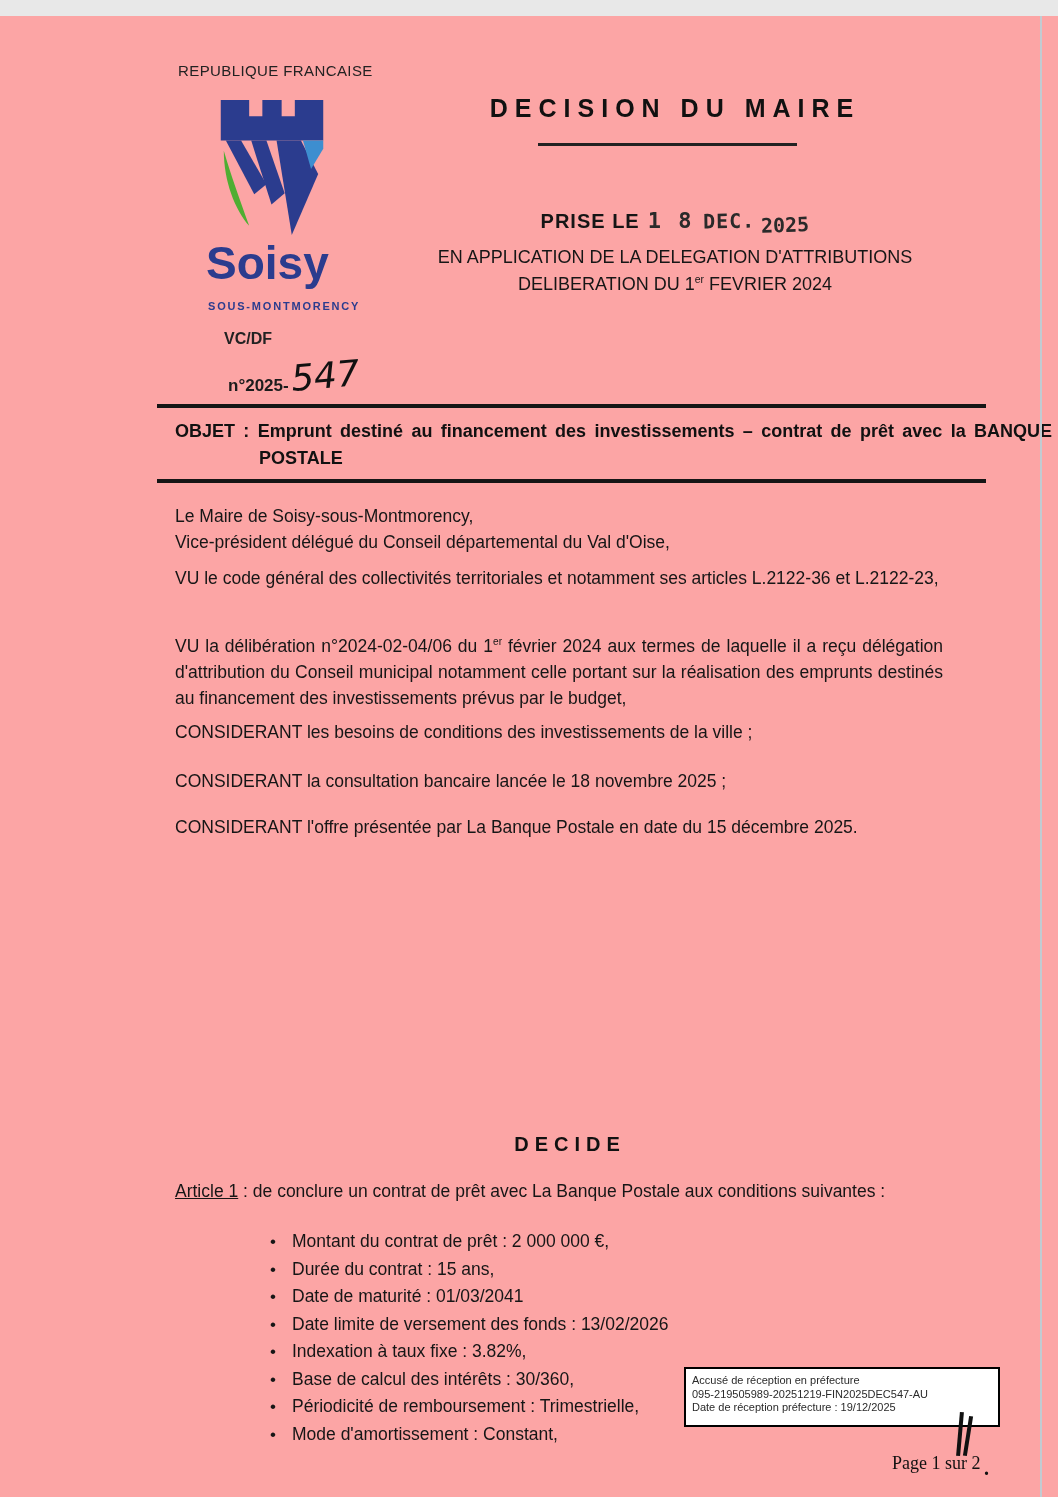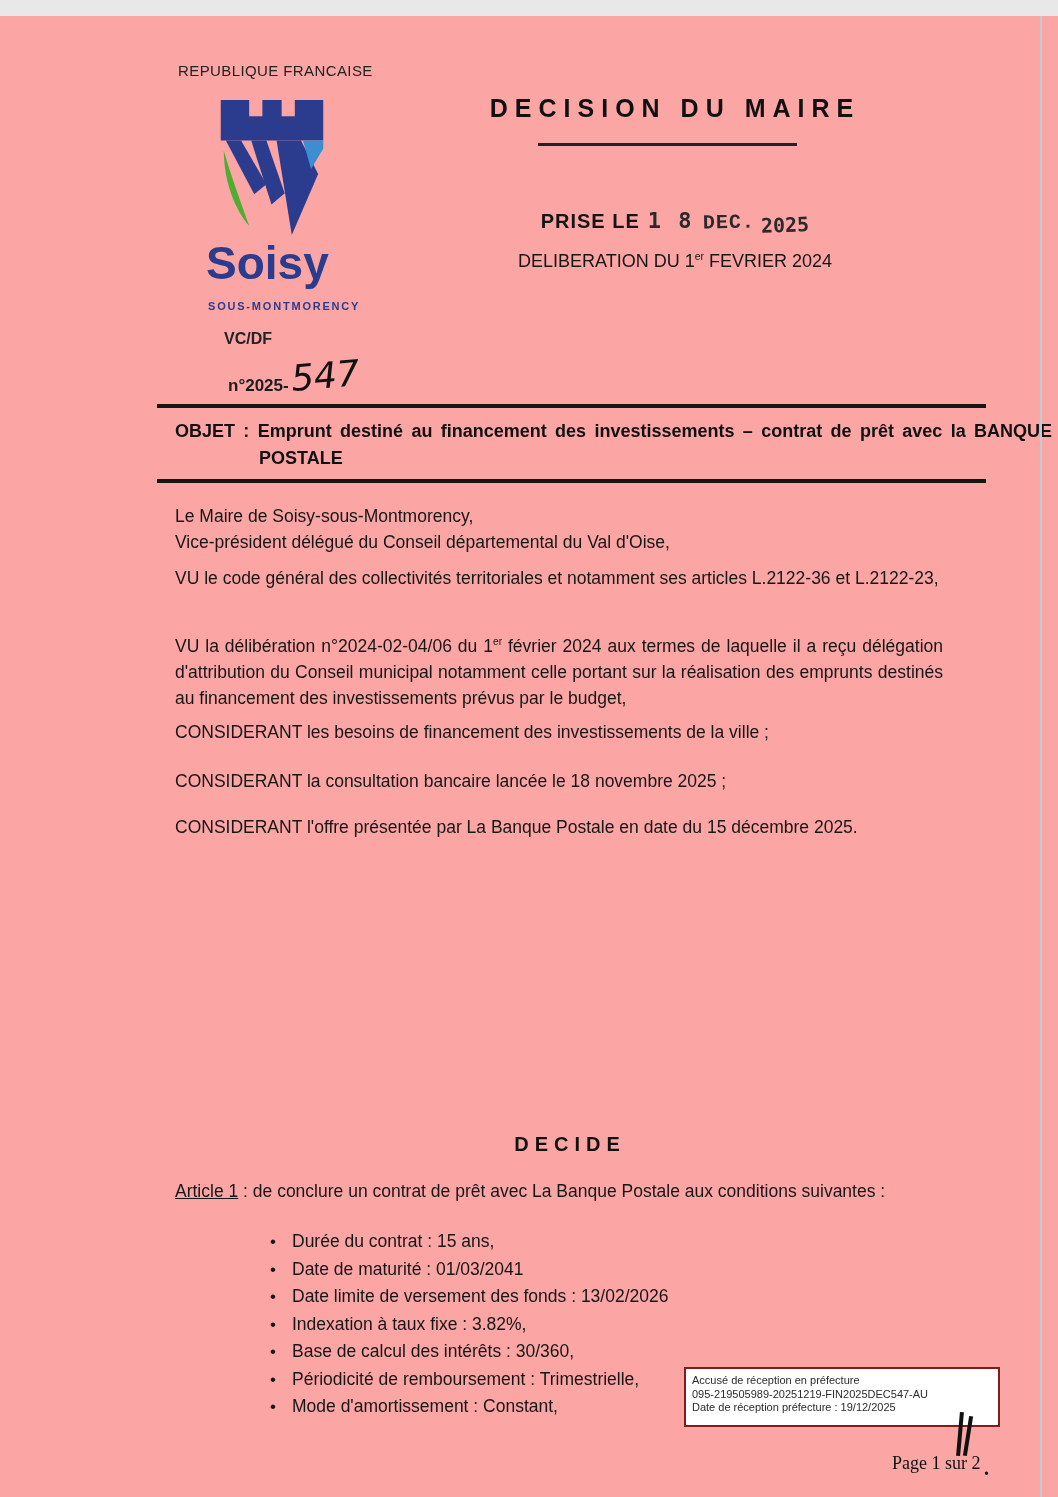--- a/index.html
+++ b/index.html
@@ -24,21 +24,21 @@
     font-family:"DejaVu Sans",sans-serif;transform:rotate(-5deg);
     position:relative;top:-3px;margin-left:2px;color:#111;
   }
   
   .title{left:425px;top:78px;width:500px;text-align:center;font-size:25px;font-weight:bold;letter-spacing:7px;color:#111;}
   .title-underline{left:538px;top:127px;width:259px;height:3px;background:#222;}
   .dateline{left:425px;top:192px;width:500px;text-align:center;white-space:nowrap;}
   .dateline .lbl{font-size:20px;font-weight:bold;letter-spacing:1px;color:#151515;}
   .stamp{font-family:"DejaVu Sans Mono",monospace;font-weight:bold;color:#2a2a2a;}
   .stamp .d{font-size:22px;letter-spacing:2px;margin-left:8px;}
-  .stamp .m{font-size:20px;letter-spacing:1px;display:inline-block;transform:rotate(-1deg);font-family:Liberation Mono, monospace;}
+  .stamp .m{font-size:20px;letter-spacing:1px;display:inline-block;transform:rotate(-1deg);}
   .stamp .y{font-size:20px;display:inline-block;transform:rotate(-2deg);position:relative;top:4px;margin-left:6px;}
   .apptext{left:425px;top:230px;width:500px;text-align:center;font-size:18px;line-height:22.5px;color:#161616;}
   sup{font-size:.58em;}
   
   .rule{left:157px;width:829px;height:4px;background:#151515;}
   .rule.r1{top:388px;}
   .rule.r2{top:463px;}
   .objet{left:175px;top:402px;width:793px;font-size:18px;font-weight:bold;line-height:27px;
          text-align:justify;padding-left:84px;text-indent:-84px;box-sizing:content-box;color:#111;}
   
@@ -53,21 +53,21 @@
   .c3{top:798px;}
   
   .decide{left:175px;top:1117px;width:790px;text-align:center;font-size:20px;font-weight:bold;letter-spacing:6px;color:#111;}
   .article{top:1162px;}
   .u{text-decoration:underline;}
   .bullets{left:270px;top:1212px;width:560px;margin:0;padding:0;list-style:none;}
   .bullets li{font-size:17.5px;line-height:27.5px;color:#161616;padding-left:22px;position:relative;}
   .bullets li::before{content:"•";position:absolute;left:0;top:0;font-size:17px;}
   
   .pref{
-    left:684px;top:1351px;width:300px;min-height:46px;background:#fff;border:2px solid #7f1d1d;
+    left:684px;top:1351px;width:300px;min-height:46px;background:#fff;border:2px solid #000000;
     padding:5px 6px;font-size:11px;line-height:13.5px;color:#2a2a2a;z-index:5;
   }
   
   .pagefoot{left:892px;top:1437px;font-family:"Liberation Serif",serif;font-size:18px;color:#111;}
   .footdot{left:984px;top:1441px;font-family:"Liberation Serif",serif;font-size:20px;font-weight:bold;color:#111;}
   .handmark{left:956px;top:1396px;width:30px;height:50px;z-index:6;}
   .handmark i{display:inline-block;width:4px;height:44px;background:#111;margin:0 2px;}
   .handmark i:first-child{transform:rotate(5deg);}
   .handmark i:last-child{transform:rotate(9deg);height:40px;}
   
@@ -97,20 +97,21 @@
   </div>
 
   <div class="abs title">DECISION DU MAIRE</div>
   <div class="abs title-underline"></div>
 
   <div class="abs dateline">
     <span class="lbl">PRISE LE</span><span class="stamp"><span class="d">1 8</span> <span class="m">DEC.</span><span class="y">2025</span></span>
   </div>
 
   <div class="abs apptext">
+    <div>EN APPLICATION DE LA DELEGATION D'ATTRIBUTIONS</div>
     <div><span>DELIBERATION DU 1</span><sup>er</sup><span> FEVRIER 2024</span></div>
   </div>
 
   <div class="abs rule r1"></div>
   <div class="abs objet">OBJET : Emprunt destiné au financement des investissements – contrat de prêt avec la BANQUE POSTALE</div>
   <div class="abs rule r2"></div>
 
   <div class="abs para intro">
     <div>Le Maire de Soisy-sous-Montmorency,</div>
     <div>Vice-président délégué du Conseil départemental du Val d'Oise,</div>
@@ -118,36 +119,37 @@
 
   <div class="abs para just vu1">
     <span class="b">VU</span><span> le code général des collectivités territoriales et notamment ses articles L.2122-36 et L.2122-23,</span>
   </div>
 
   <div class="abs para just vu2">
     <span class="b">VU</span><span> la délibération n°2024-02-04/06 du 1</span><sup>er</sup><span> février 2024 aux termes de laquelle il a reçu délégation d'attribution du Conseil municipal notamment celle portant sur la réalisation des emprunts destinés au financement des investissements prévus par le budget,</span>
   </div>
 
   <div class="abs para c1">
-    <span class="b">CONSIDERANT</span><span> les besoins de financement des investissements de la ville ;</span>
+    <span class="b">CONSIDERANT</span><span> les besoins de conditions des investissements de la ville ;</span>
   </div>
   <div class="abs para c2">
     <span class="b">CONSIDERANT</span><span> la consultation bancaire lancée le 18 novembre 2025 ;</span>
   </div>
   <div class="abs para c3">
     <span class="b">CONSIDERANT</span><span> l'offre présentée par La Banque Postale en date du 15 décembre 2025.</span>
   </div>
 
   <div class="abs decide">DECIDE</div>
 
   <div class="abs para just article">
     <span class="b u">Article 1</span><span class="b"> : </span><span>de conclure un contrat de prêt avec La Banque Postale aux conditions suivantes :</span>
   </div>
 
   <ul class="abs bullets">
+    <li>Montant du contrat de prêt : 2 000 000 €,</li>
     <li>Durée du contrat : 15 ans,</li>
     <li>Date de maturité : 01/03/2041</li>
     <li>Date limite de versement des fonds : 13/02/2026</li>
     <li>Indexation à taux fixe : 3.82%,</li>
     <li>Base de calcul des intérêts : 30/360,</li>
     <li>Périodicité de remboursement : Trimestrielle,</li>
     <li>Mode d'amortissement : Constant,</li>
   </ul>
 
   <div class="abs pref">

